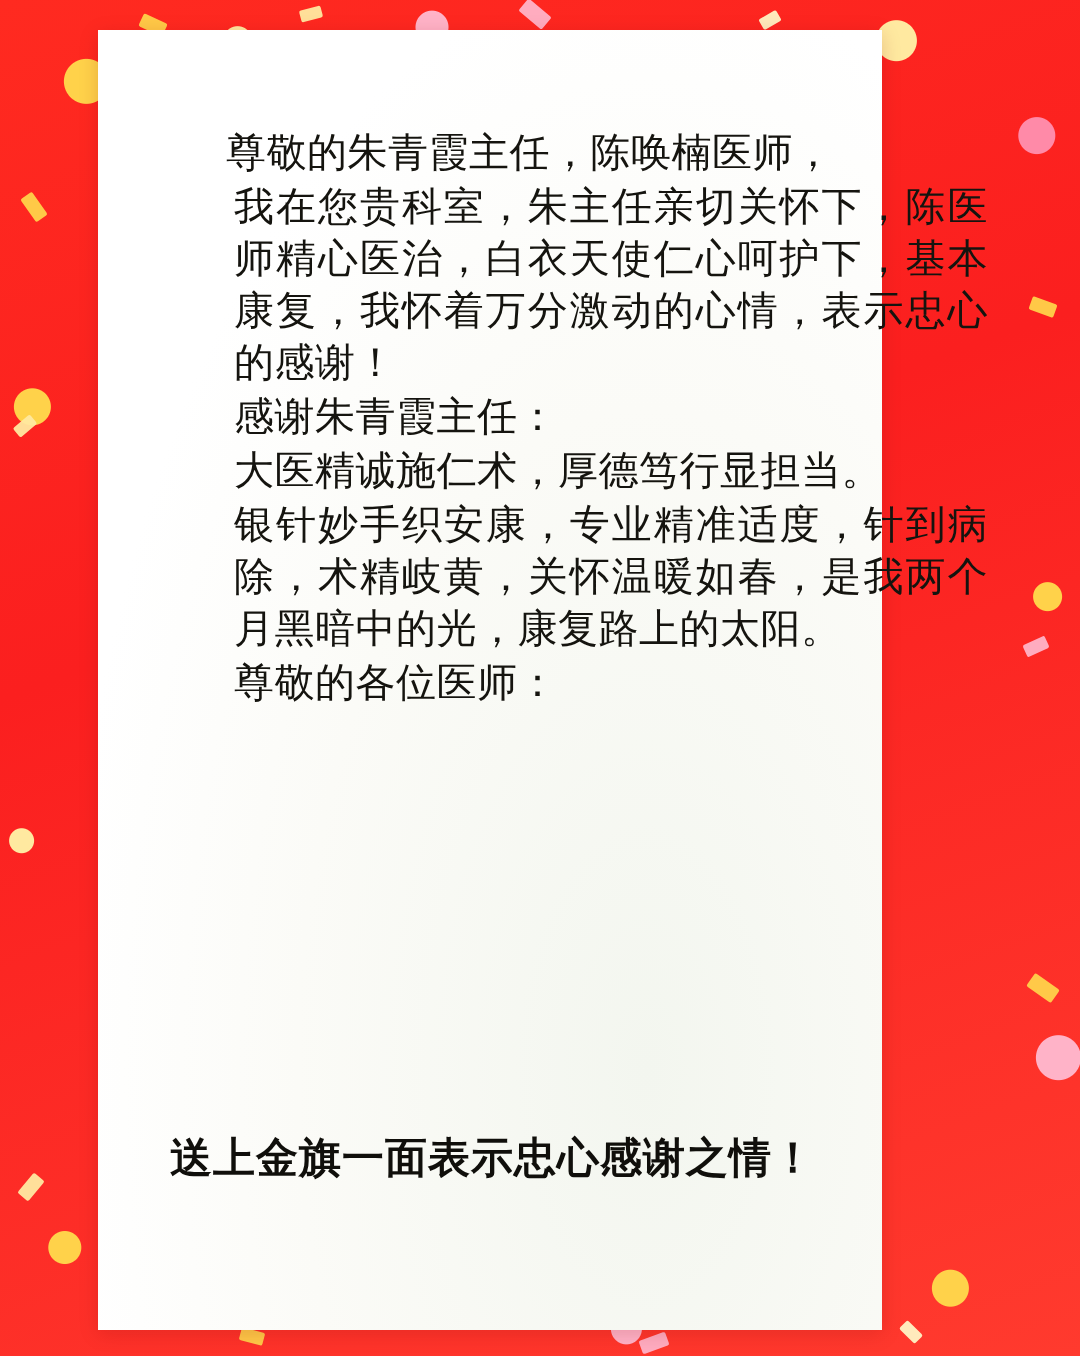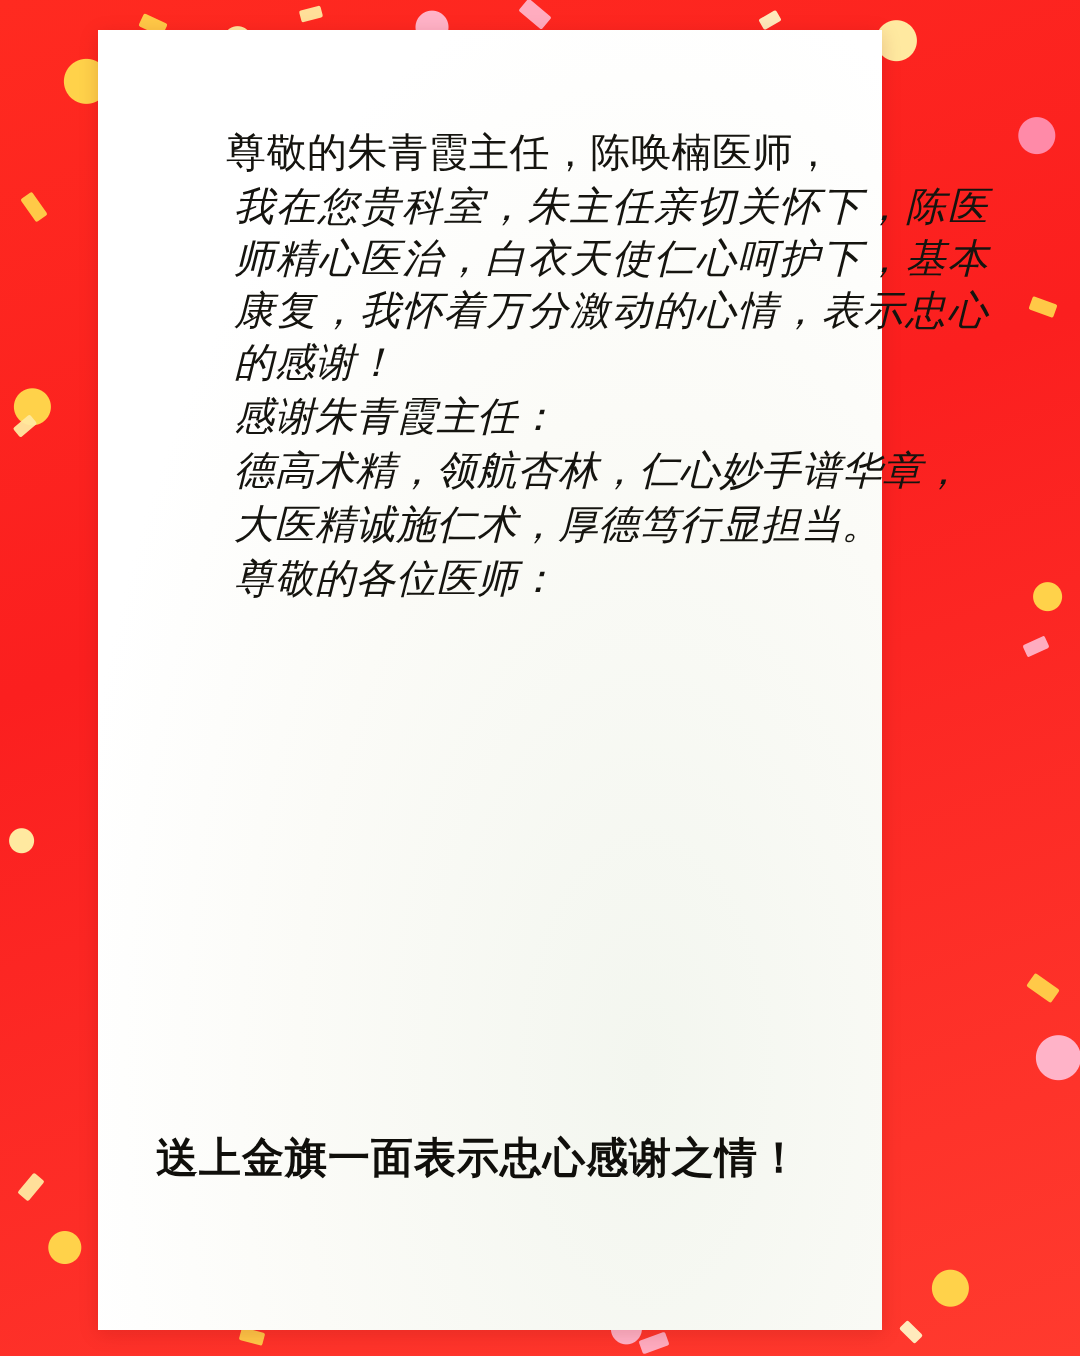--- a/index.html
+++ b/index.html
@@ -66,26 +66,26 @@
     font-size: 40px;
     line-height: 1.30;
     letter-spacing: 0.5px;
     text-align: justify;
   }
 
   .letter p {
     margin: 0 0 2px 0;
     text-indent: 0;
   }
-  .indent2 { padding-left: 78px; font-style: italic; }
+  .indent2 { padding-left: 78px; }
   .indent-half { padding-left: 70px; }
 
   .closing {
     position: absolute;
-    left: 58px;
+    left: 72px;
     top: 1100px;
     width: 840px;
     font-size: 42px;
     font-weight: 700;
     letter-spacing: 1px;
     color: #100f0b;
     font-family: Liberation Mono, monospace;
   }
 </style>
 </head>
@@ -106,21 +106,21 @@
   <div class="confetti" style="left:240px;top:1330px;width:24px;height:13px;background:#ffd24a;transform:rotate(15deg);"></div>
   <div class="confetti" style="left:640px;top:1336px;width:28px;height:14px;background:#ffb3c8;transform:rotate(-20deg);"></div>
   <div class="confetti" style="left:900px;top:1326px;width:22px;height:12px;background:#fff3c4;transform:rotate(45deg);"></div>
 
   <div class="paper">
 
     <div class="letter">
       <p class="indent-half">尊敬的朱青霞主任，陈唤楠医师，</p>
       <p class="indent2">我在您贵科室，朱主任亲切关怀下，陈医师精心医治，白衣天使仁心呵护下，基本康复，我怀着万分激动的心情，表示忠心的感谢！</p>
       <p class="indent2">感谢朱青霞主任：</p>
-      <p class="indent2">德高术精，领航杏林，仁心妙手谱华章，</p>
       <p class="indent2">大医精诚施仁术，厚德笃行显担当。</p>
+      <p class="indent2">银针妙手织安康，专业精准适度，针到病除，术精岐黄，关怀温暖如春，是我两个月黑暗中的光，康复路上的太阳。</p>
       <p class="indent2">尊敬的各位医师：</p>
     </div>
 
     <div class="closing">送上金旗一面表示忠心感谢之情！</div>
 
   </div>
 </div>
 
 </body></html>

